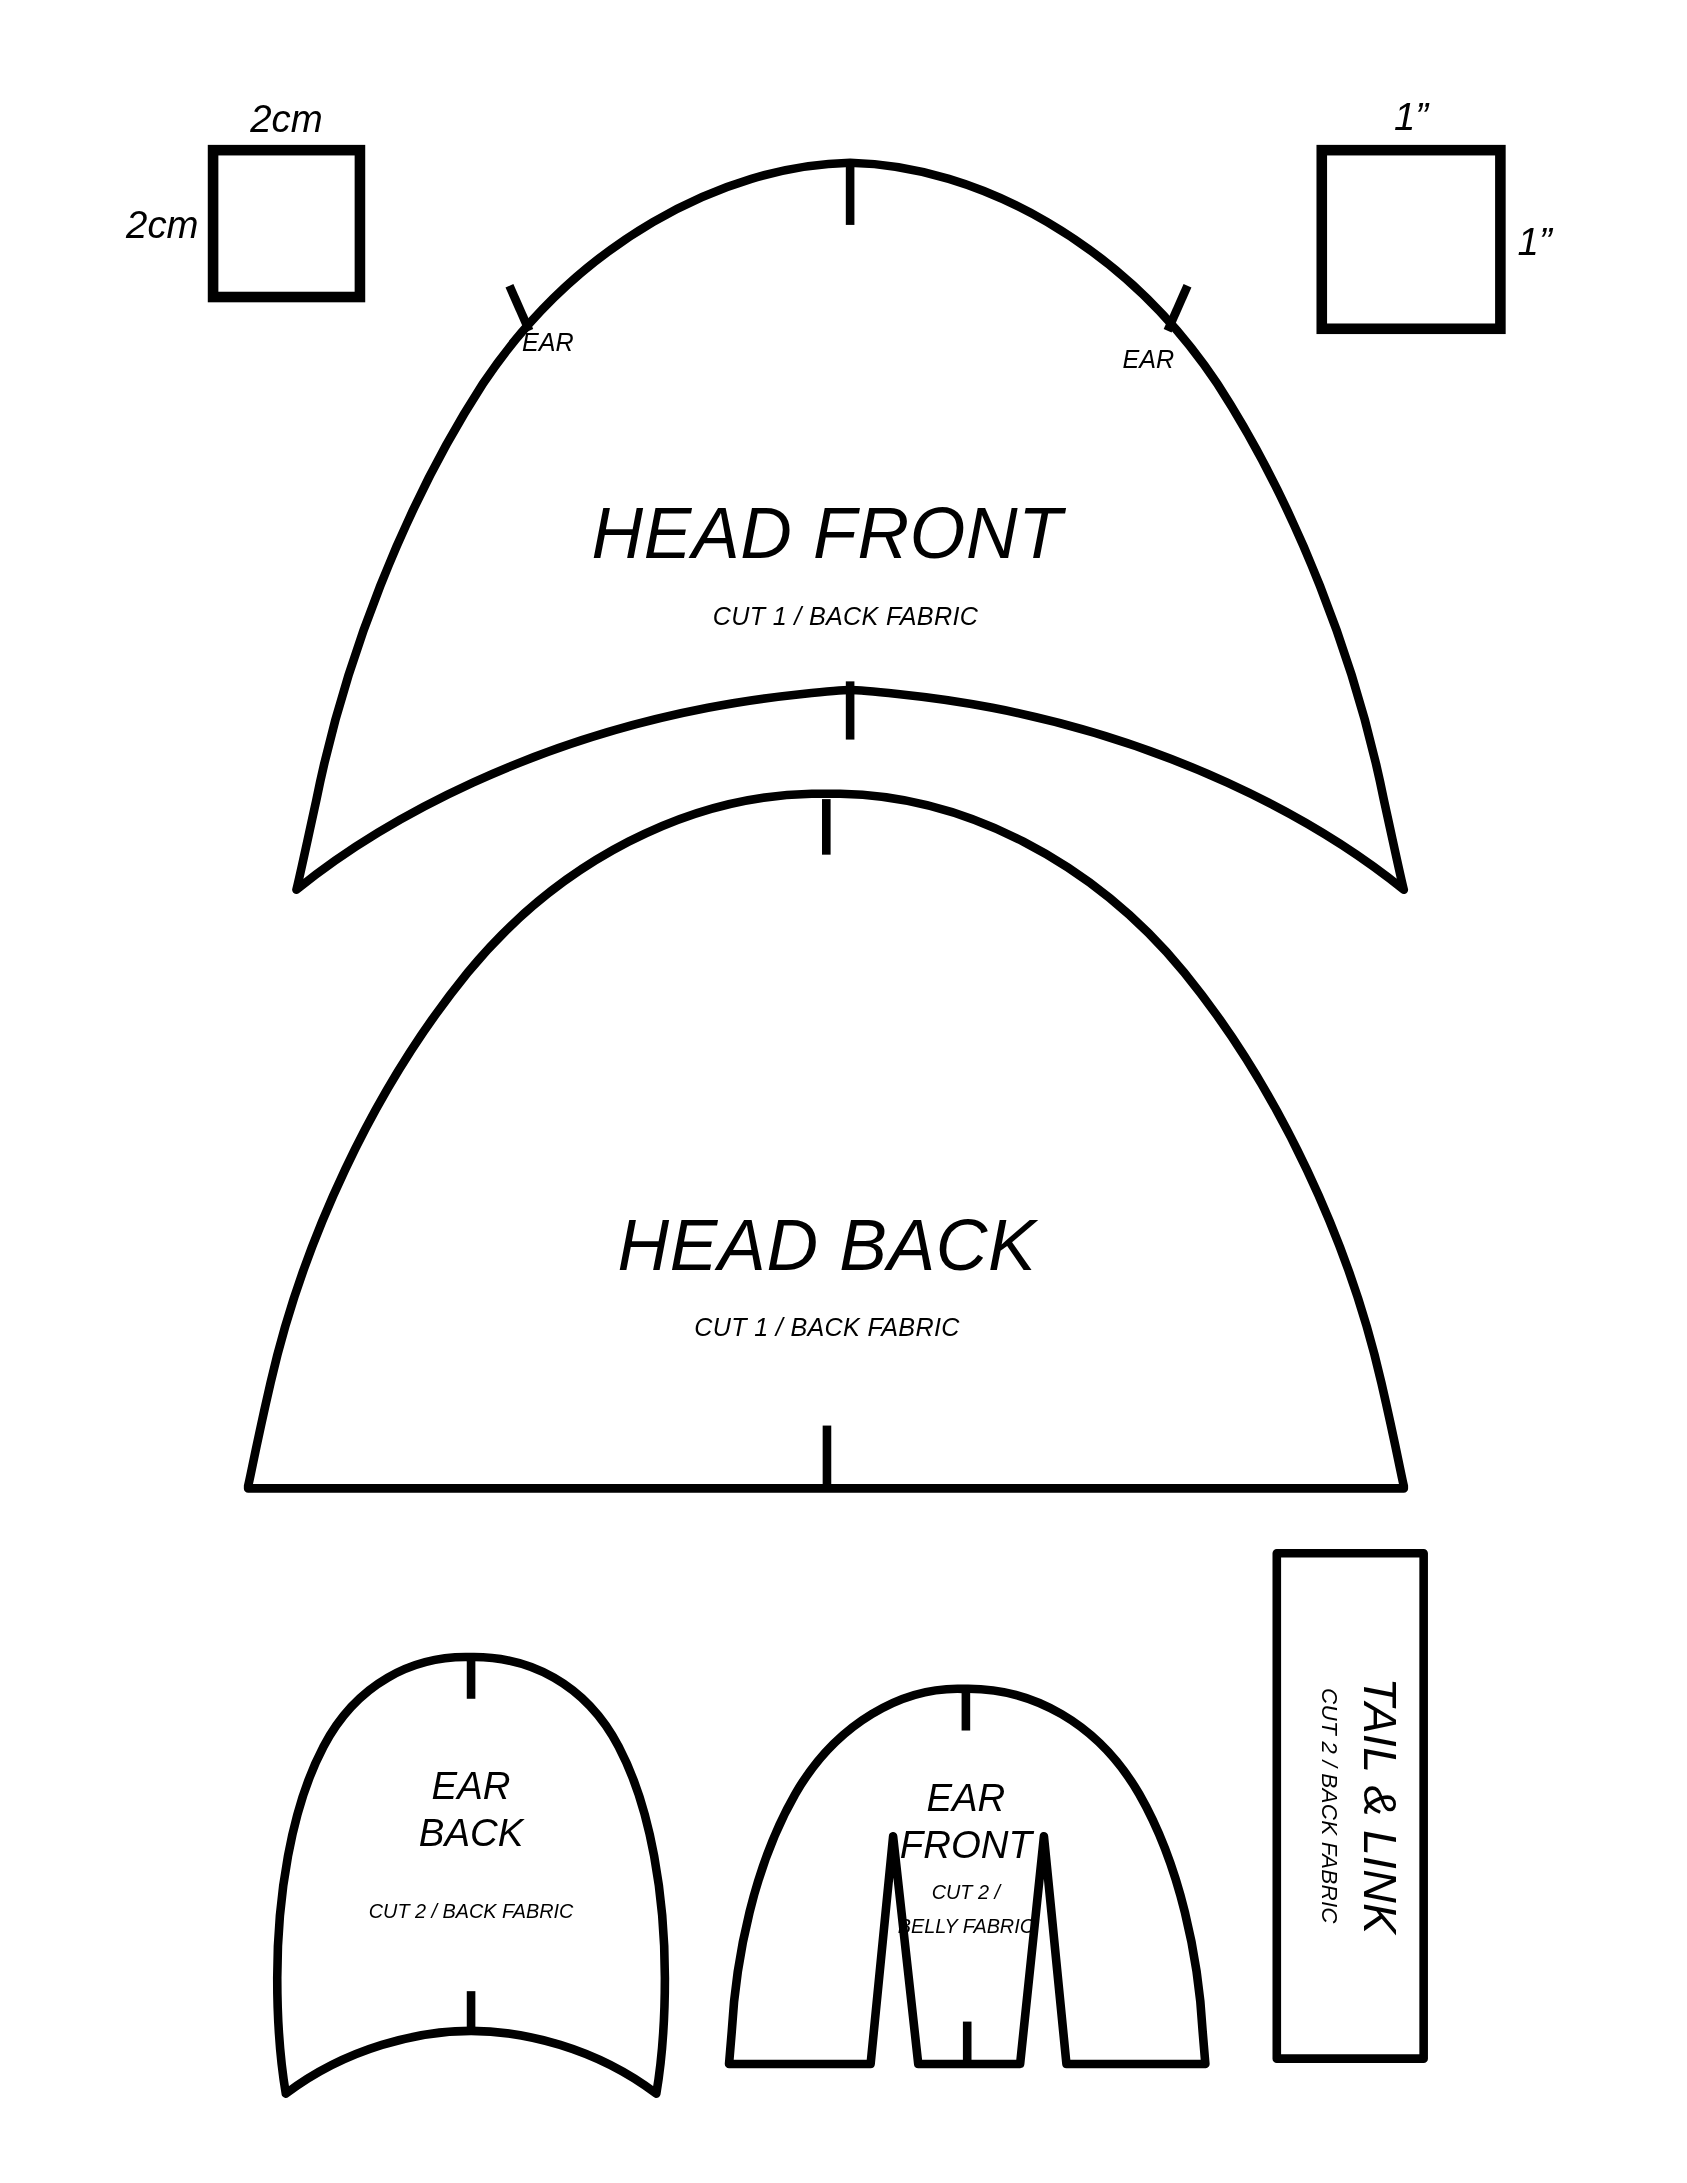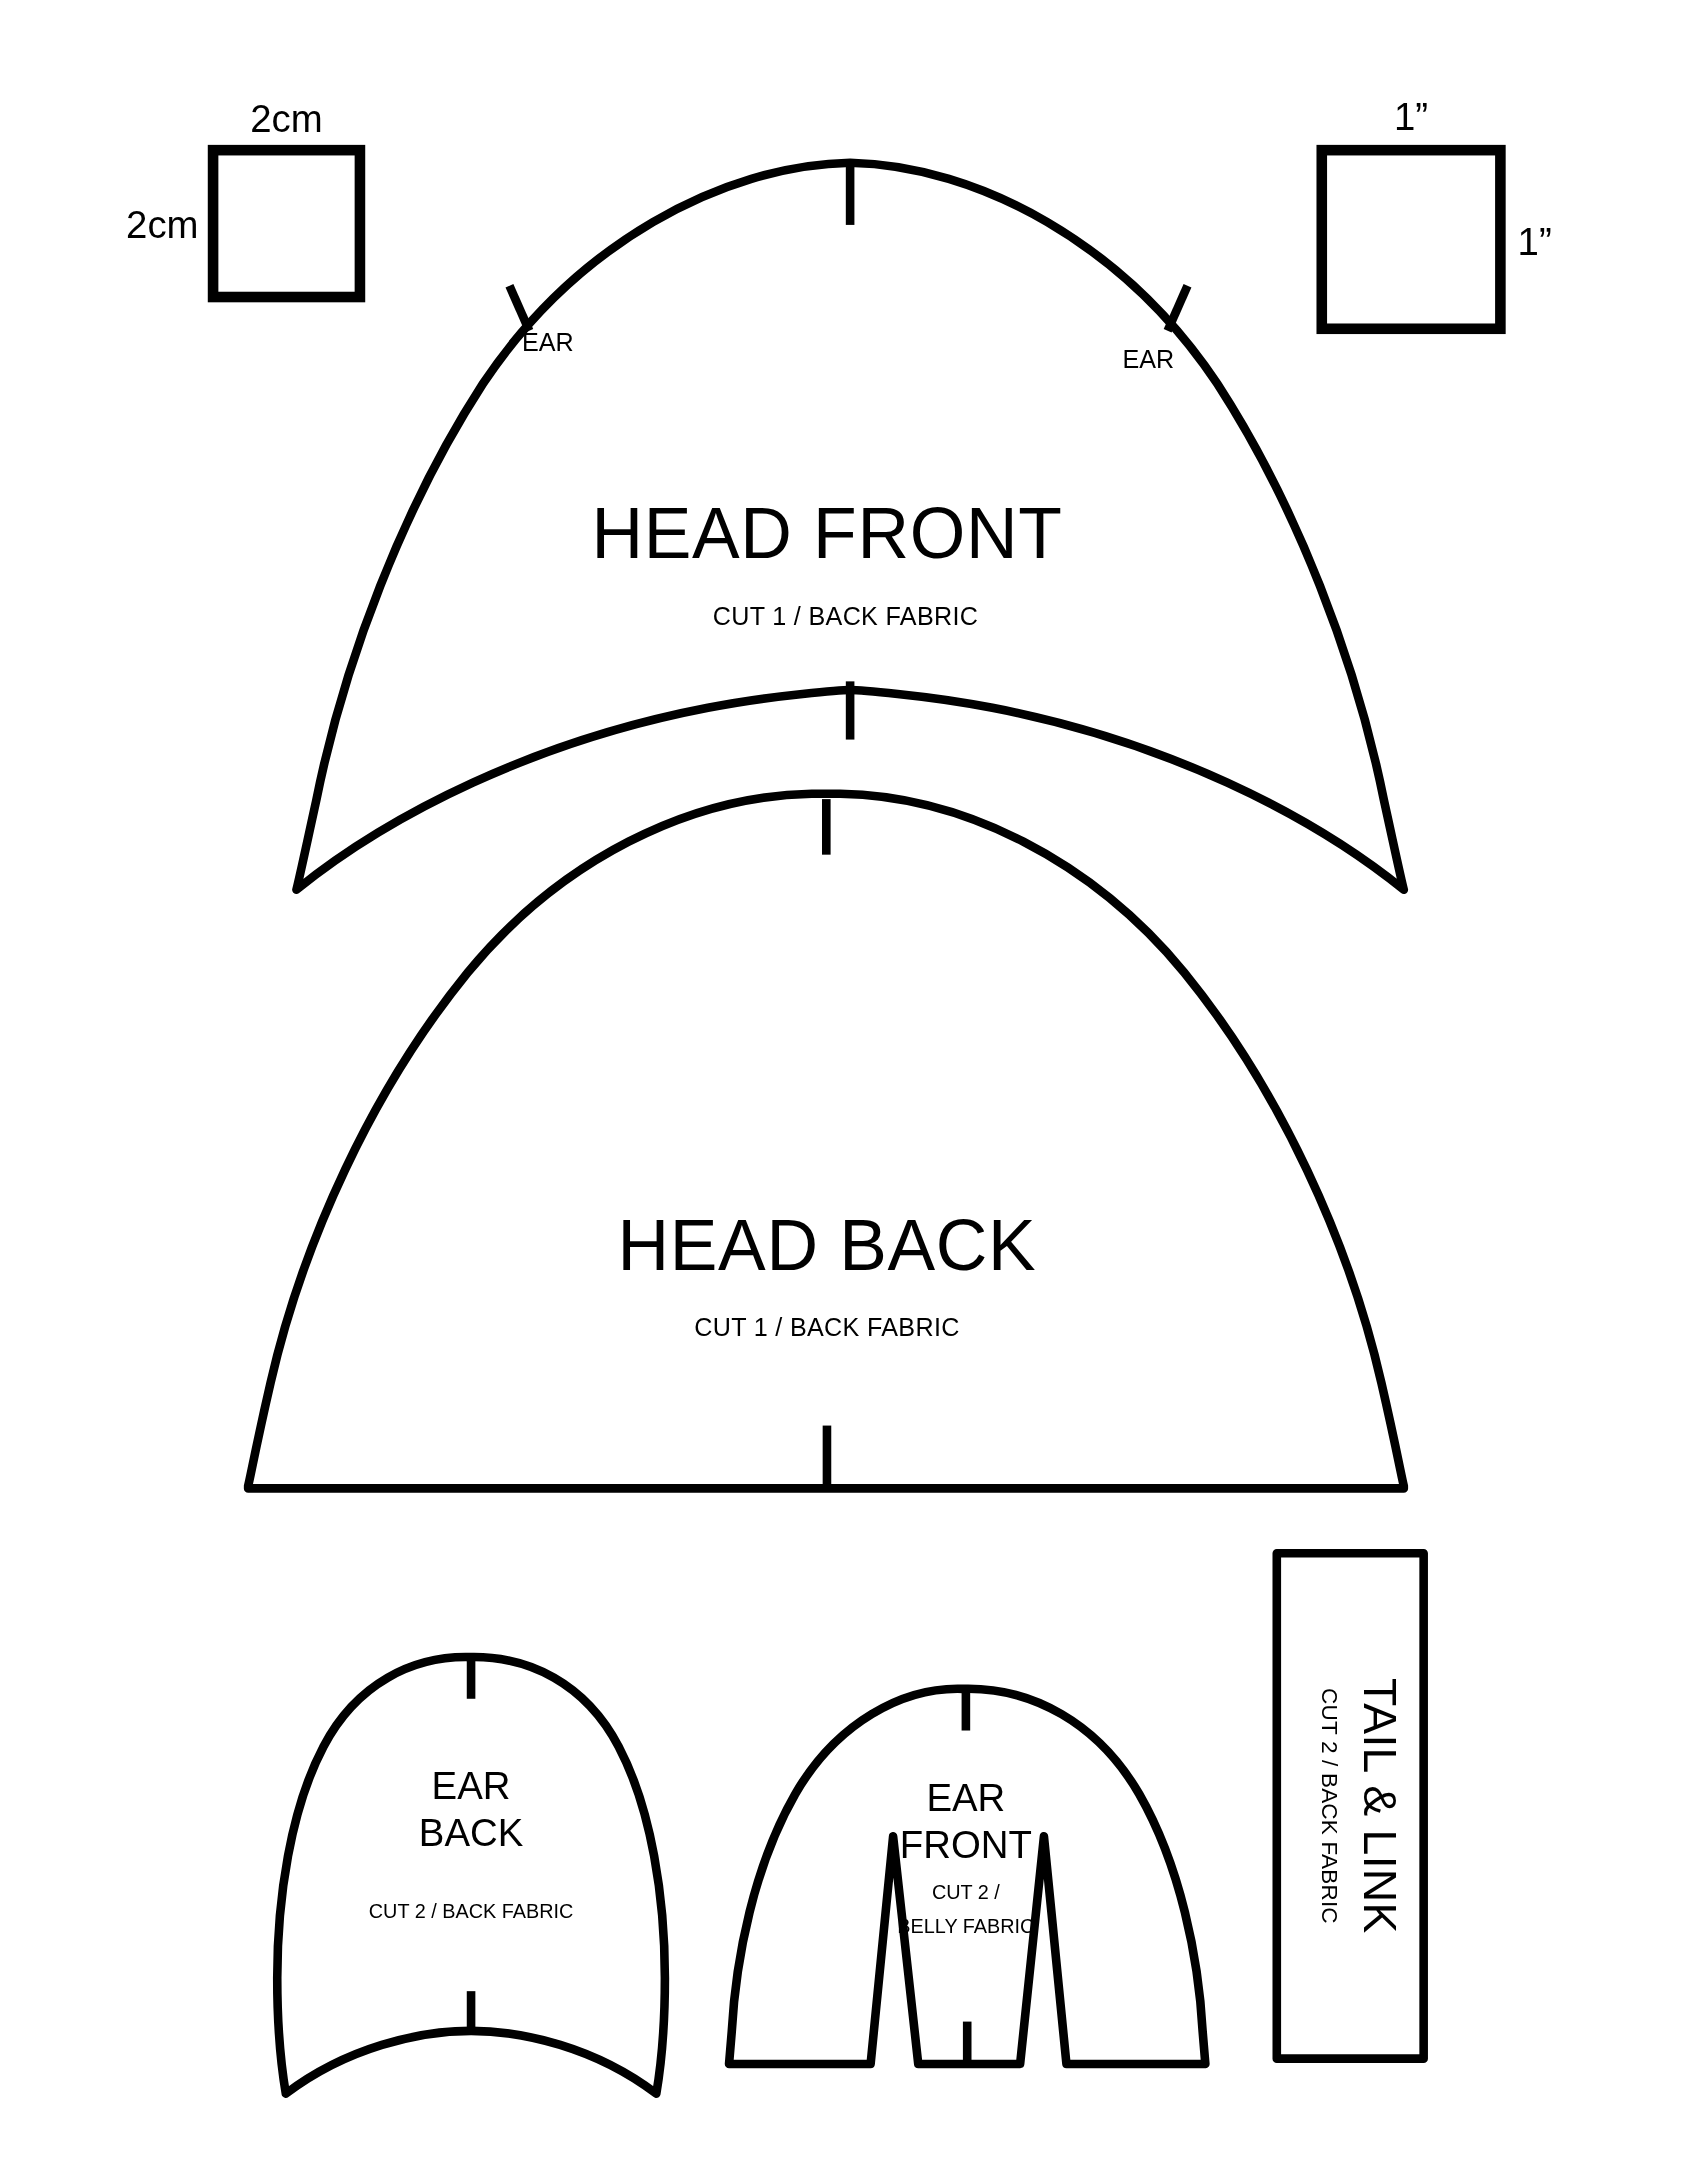--- a/index.html
+++ b/index.html
@@ -12,20 +12,21 @@
     height: 2183px;
     font-family: "Liberation Sans", sans-serif;
     color: #000000;
     overflow: hidden;
   }
   #sheet {
     position: relative;
     width: 1687px;
     height: 2183px;
     background: #ffffff;
+    font-style: italic;
   }
   svg.pattern-svg {
     position: absolute;
     top: 0;
     left: 0;
     width: 1687px;
     height: 2183px;
     display: block;
   }
   .outline {

